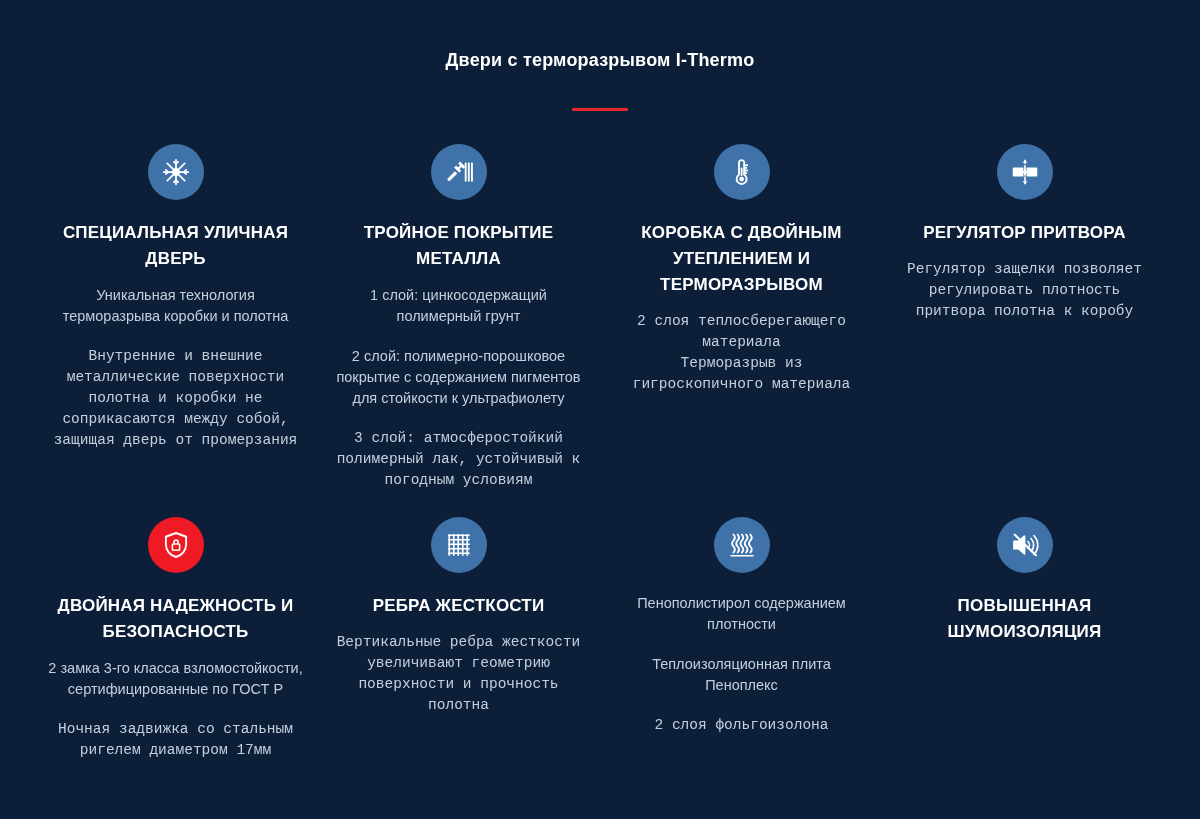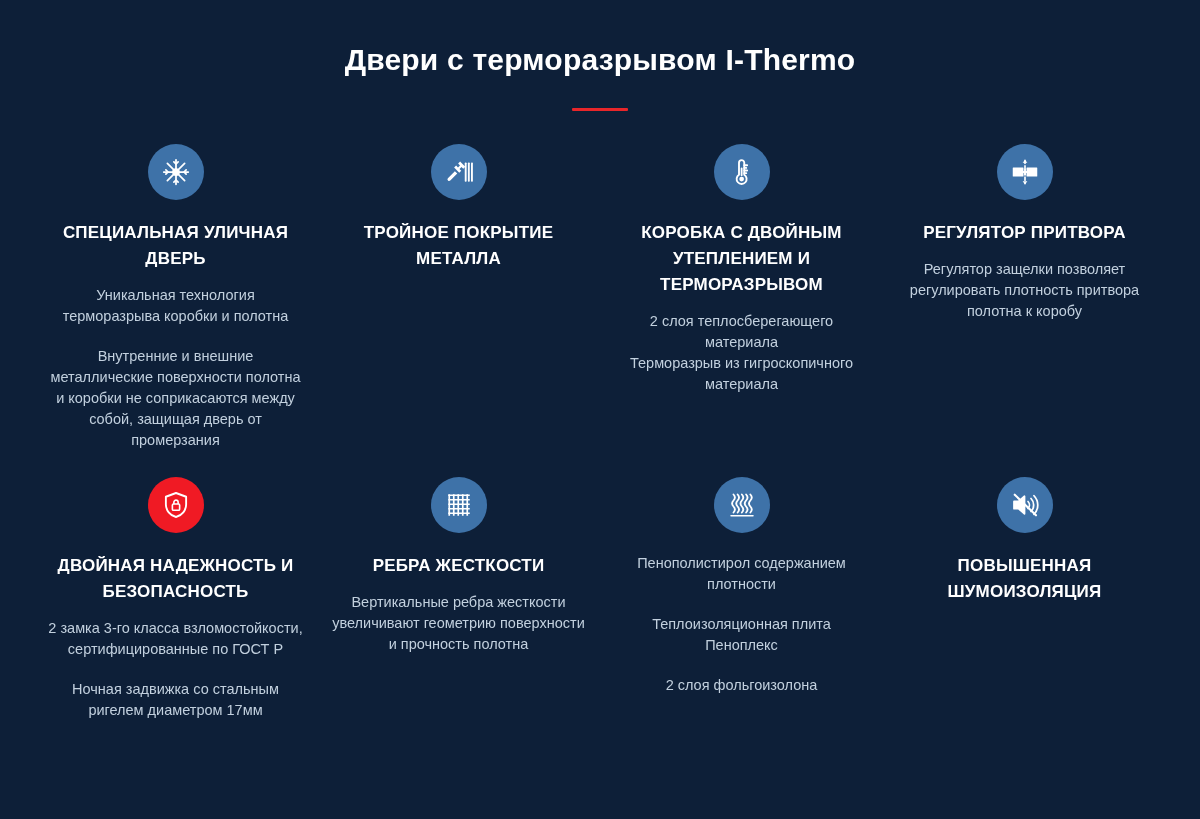--- a/index.html
+++ b/index.html
@@ -24,21 +24,21 @@
     background: #0d1f38;
   }
 
   
   .header {
     padding-top: 44px;
     text-align: center;
   }
 
   .page-title {
-    font-size: 30px;
+    font-size: 18px;
     font-weight: bold;
     color: #ffffff;
     letter-spacing: 0.2px;
     line-height: 32px;
   }
 
   .title-rule {
     width: 56px;
     height: 3px;
     background: #e8262a;
@@ -96,21 +96,21 @@
   }
 
   .card-body { padding: 0 2px; }
 
   .para {
     font-size: 14.5px;
     line-height: 21px;
     color: #c2d0de;
     margin-bottom: 19px;
   }
-  .para:last-child { margin-bottom: 0; }
+  .para:last-child { margin-bottom: 0; font-family: Liberation Mono, monospace; }
 </style>
 </head>
 <body>
 
 <div class="page">
 
   <div class="header">
     <h1 class="page-title">Двери с терморазрывом I-Thermo</h1>
     <div class="title-rule"></div>
   </div>
@@ -139,20 +139,25 @@
             <svg width="30" height="30" viewBox="0 0 24 24" fill="#ffffff" stroke="none">
       <path d="M3.1 16.9l5.6-5.6 1.9 1.9-5.6 5.6a1.35 1.35 0 0 1-1.9-1.9z"></path>
       <path d="M8.1 8.4l1.6-1.6 1.5 1.5 1.6-1.6-1.5-1.5 1.6-1.6 4.1 4.1-1.6 1.6-1.4-1.4-1.6 1.6 1.4 1.4-1.6 1.6z"></path>
       <rect x="16.6" y="4.3" width="1.5" height="15.4" rx="0.6"></rect>
       <rect x="19.1" y="4.3" width="1.5" height="15.4" rx="0.6"></rect>
       <rect x="21.6" y="4.3" width="1.5" height="15.4" rx="0.6"></rect>
     </svg>
           </div>
         </div>
         <div class="card-title">ТРОЙНОЕ ПОКРЫТИЕ МЕТАЛЛА</div>
+        <div class="card-body">
+          <p class="para">1 слой: цинкосодержащий полимерный грунт</p>
+          <p class="para">2 слой: полимерно-порошковое покрытие с содержанием пигментов для стойкости к ультрафиолету</p>
+          <p class="para">3 слой: атмосферостойкий полимерный лак, устойчивый к погодным условиям</p>
+        </div>
       </div>
       <div class="card">
         <div class="icon-wrap">
           <div class="icon-circle">
             <svg width="30" height="30" viewBox="0 0 24 24" fill="none" stroke="#ffffff" stroke-width="1.5" stroke-linecap="round">
       <path d="M13.8 14.2V4.6a2.1 2.1 0 0 0-4.2 0v9.6a4 4 0 1 0 4.2 0z"></path>
       <circle cx="11.7" cy="17.6" r="1.9" fill="#ffffff" stroke="none"></circle>
       <path d="M11.7 14.6V9.2"></path>
       <path d="M13.8 6.6h2.3M13.8 8.7h1.6M13.8 10.8h2.3M13.8 12.9h1.6"></path>
     </svg>

